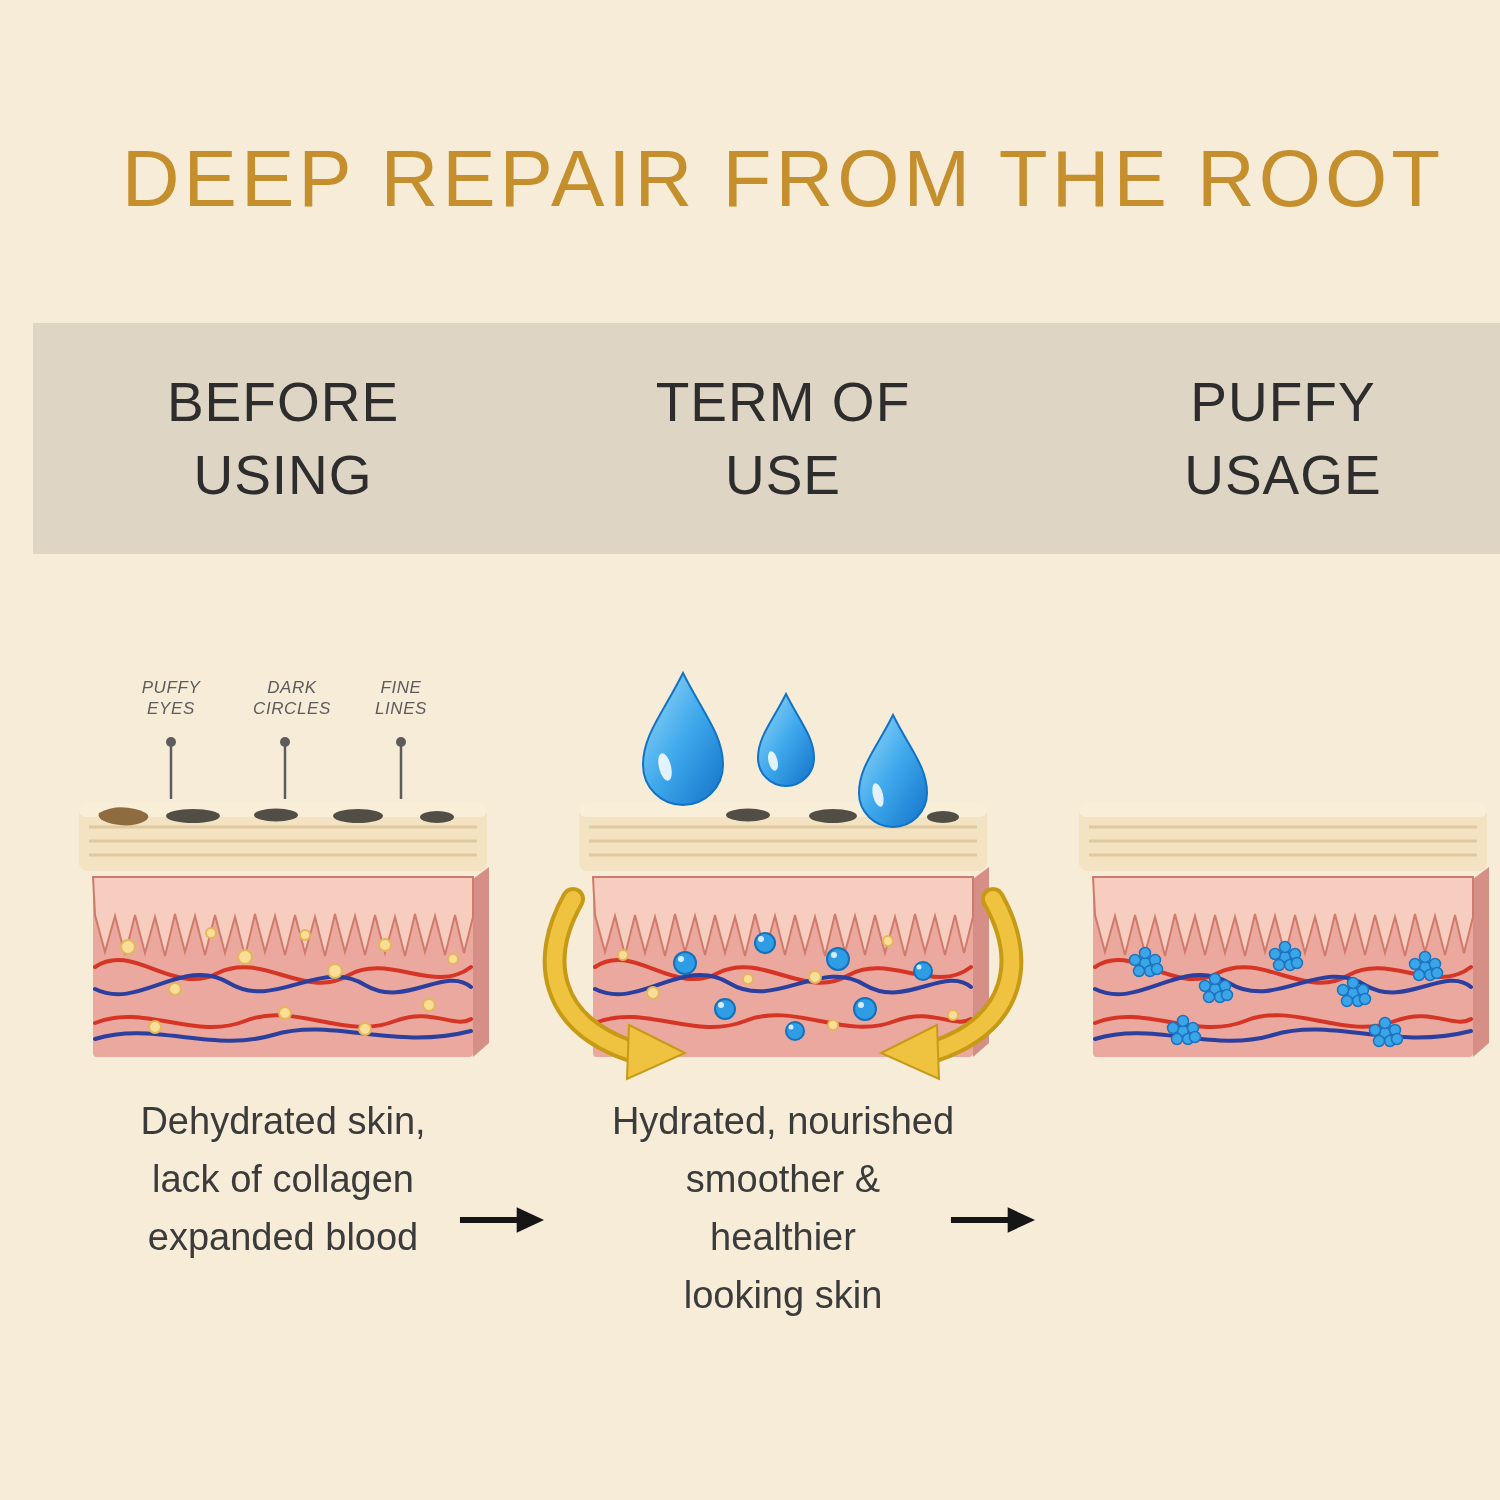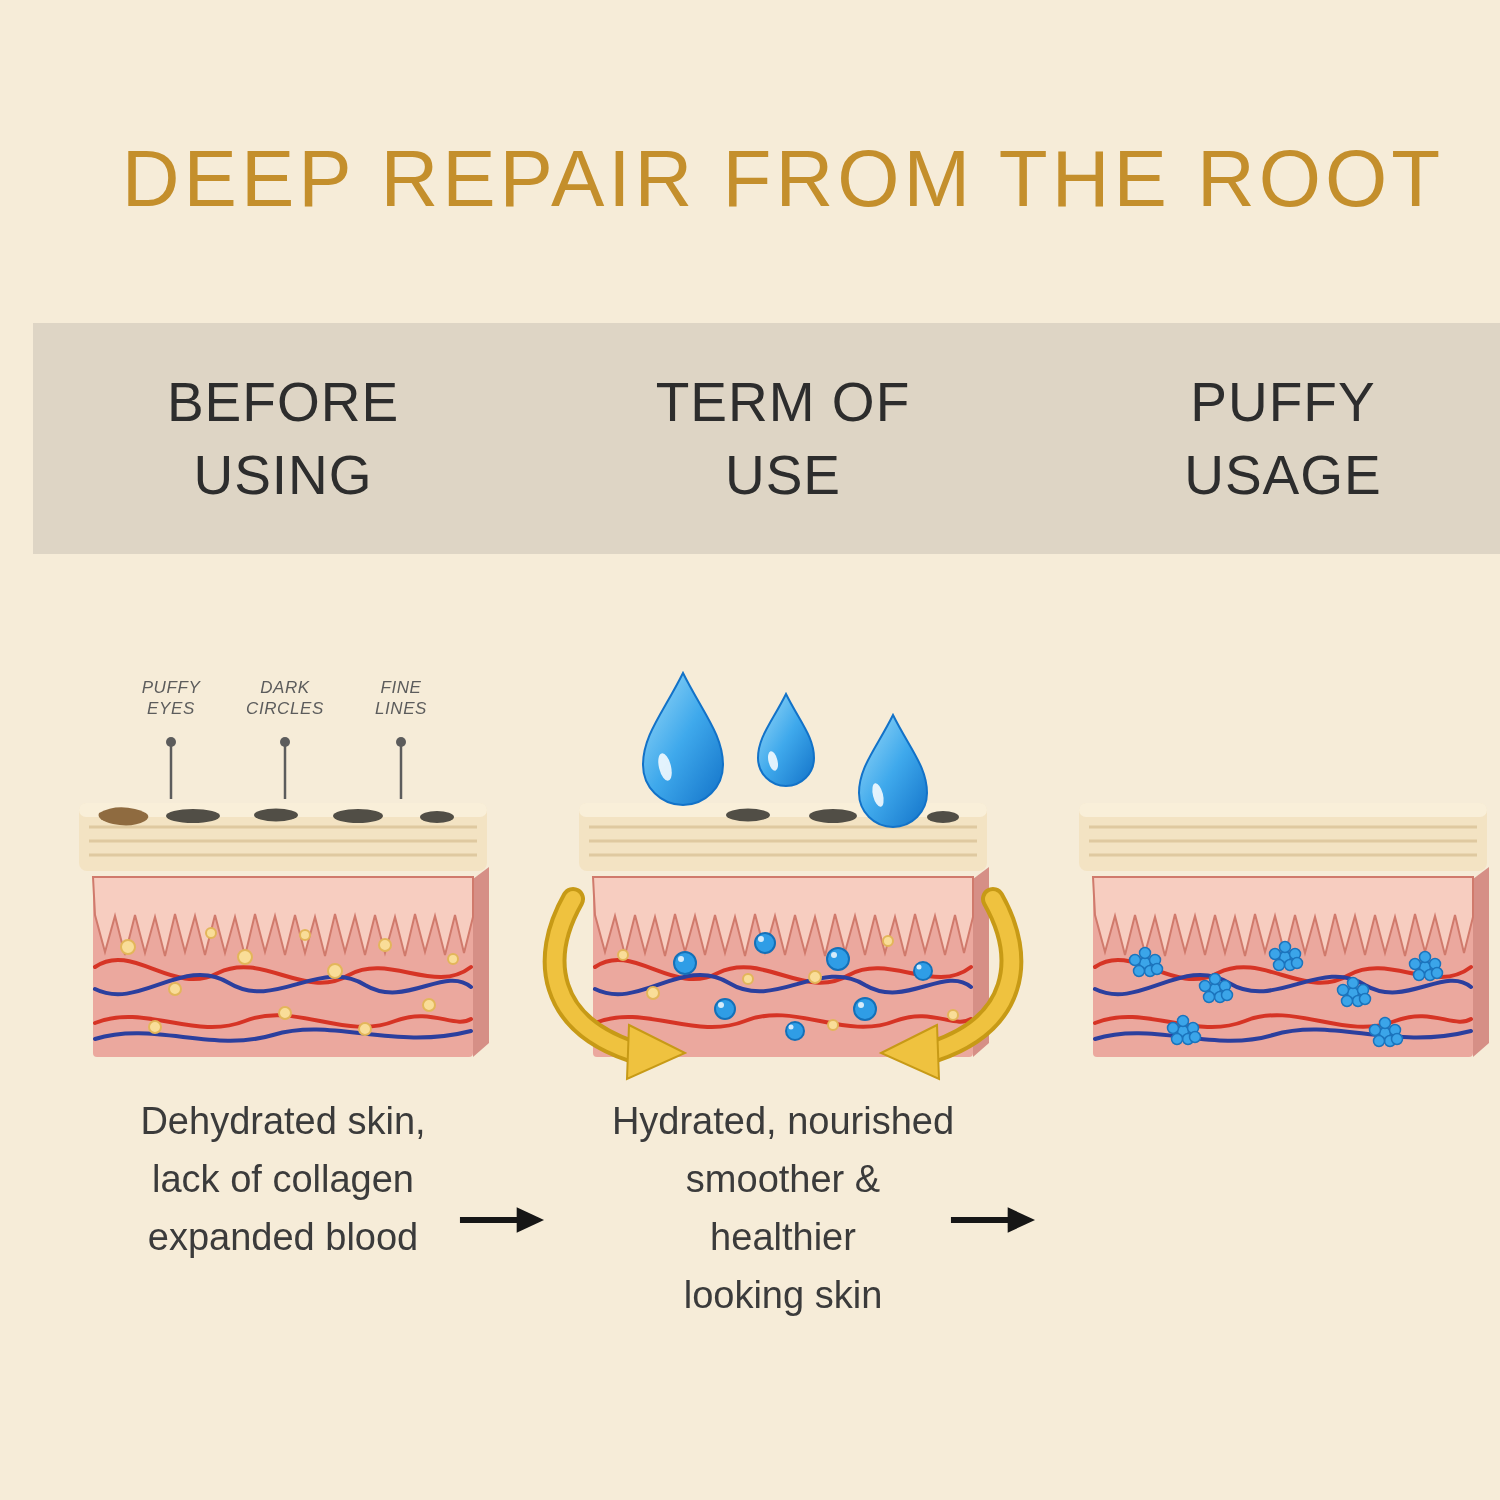--- a/index.html
+++ b/index.html
@@ -9,21 +9,21 @@
   .title{position:absolute;top:133px;left:0;width:100%;text-align:center;
          font-size:80px;font-weight:400;letter-spacing:4px;color:#c48f2c;white-space:nowrap;}
   .band{position:absolute;top:323px;left:0;width:100%;height:231px;background:#ded5c5;display:flex;}
   .band-col{flex:1;display:flex;flex-direction:column;align-items:center;justify-content:center;
             font-size:55px;font-weight:400;color:#2d2d2d;line-height:73px;letter-spacing:1px;}
   .figures{position:absolute;top:615px;left:0;width:100%;height:470px;display:flex;}
   .fig-col{position:relative;width:500px;height:470px;}
   .fig-svg{display:block;width:500px;height:470px;}
   .anno{position:absolute;top:62px;width:130px;text-align:center;font-size:17px;
         line-height:21px;color:#5c5c5c;letter-spacing:0.6px;font-style:italic;}
-  .anno-1{left:73px;}.anno-2{left:187px;}.anno-3{left:303px;}
+  .anno-1{left:73px;}.anno-2{left:194px;}.anno-3{left:303px;}
   .descs{position:absolute;top:1092px;left:0;width:100%;display:flex;}
   .desc-col{width:500px;text-align:center;font-size:38px;line-height:58px;color:#3b3b3b;}
   .flow-arrow{position:absolute;width:88px;height:36px;}
   .flow-arrow-1{left:425px;top:1202px;}
   .flow-arrow-2{left:916px;top:1202px;}
 </style>
 </head>
 <body>
 
 <div class="page">

